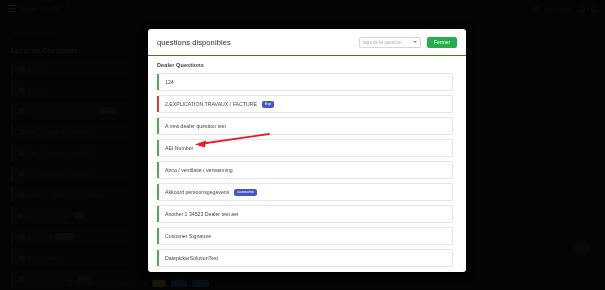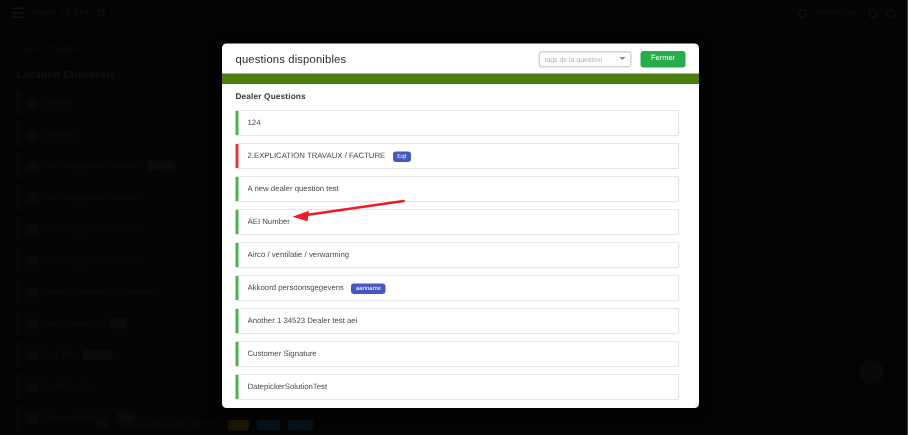--- a/index.html
+++ b/index.html
@@ -124,21 +124,21 @@
     flex-direction: column;
     overflow: hidden;
   }
 
   .modal-header {
     height: 27px;
     flex: 0 0 27px;
     display: flex;
     align-items: center;
     padding: 0 9px;
-    border-bottom: 7px solid #4d7c0f;
+    border-bottom: 1px solid #4d7c0f;
   }
   .modal-title {
     font-size: 7.5px;
     color: #2c2c2c;
     font-weight: normal;
     letter-spacing: .1px;
   }
   .modal-header-actions {
     margin-left: auto;
     display: flex;

